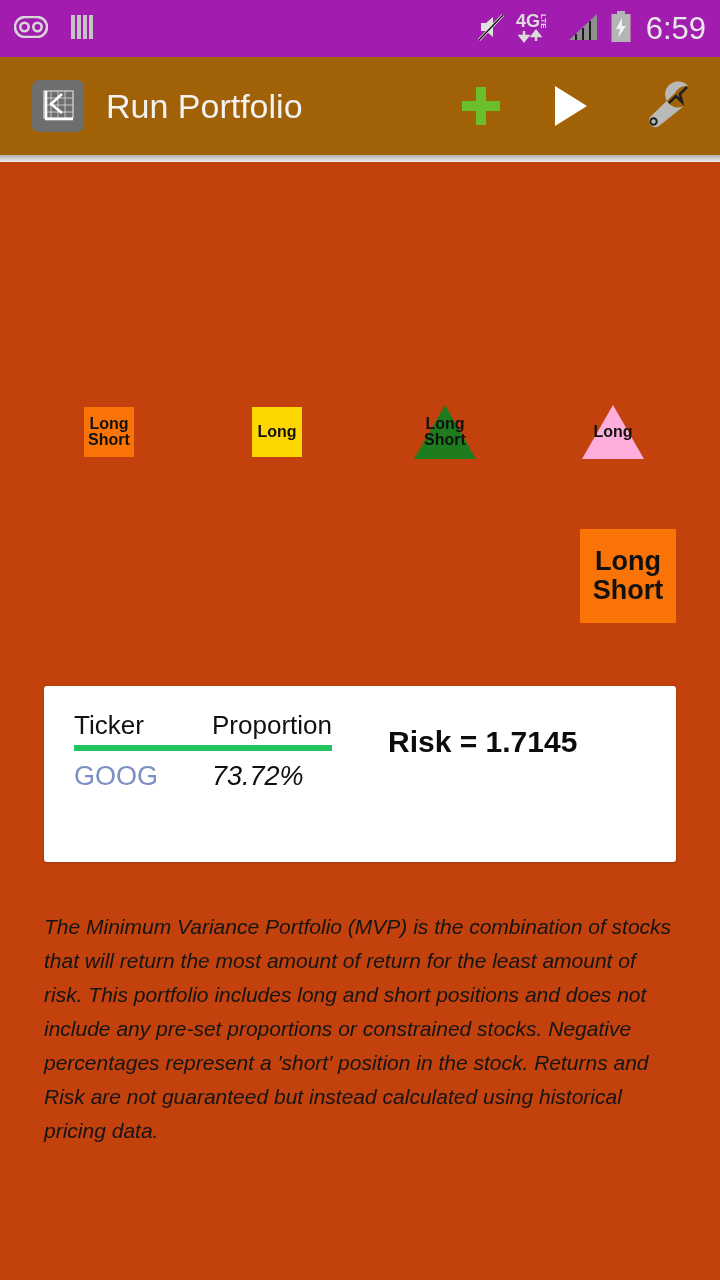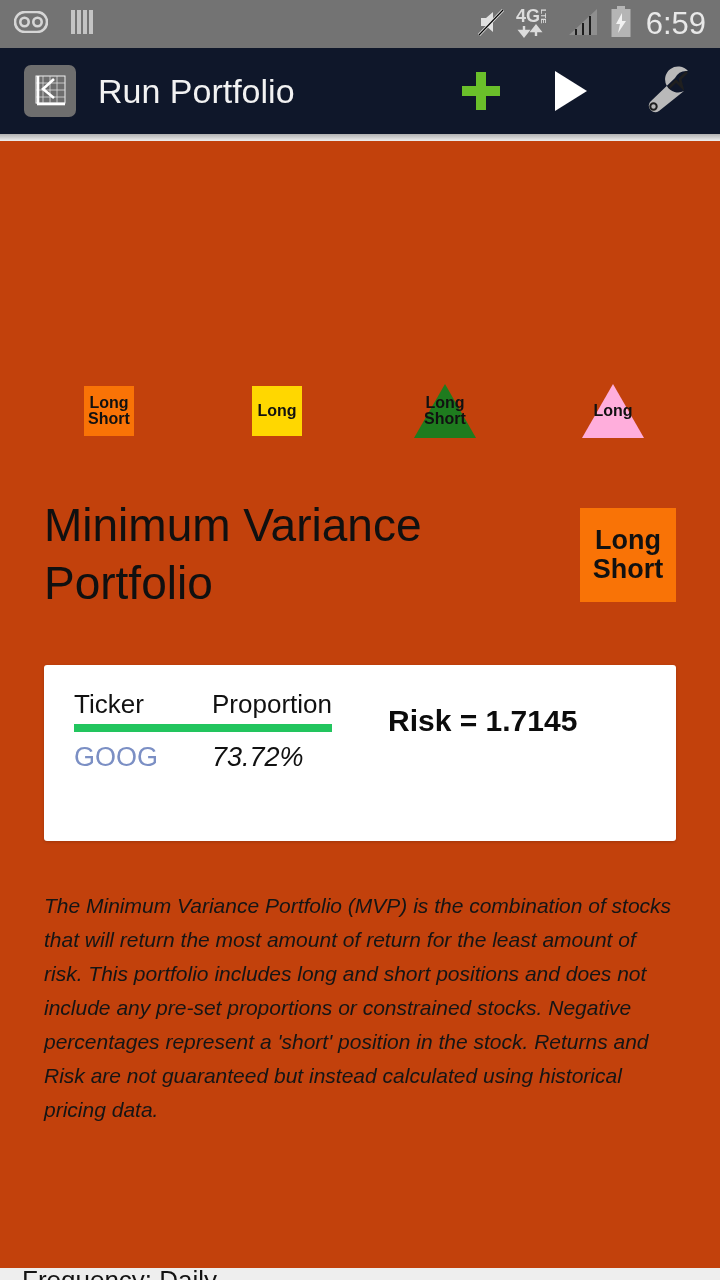--- a/index.html
+++ b/index.html
@@ -8,22 +8,22 @@
     height: 1280px;
     background: #eeeeee;
     font-family: "Liberation Sans", sans-serif;
     overflow: hidden;
   }
 
   
   .status-bar {
     position: relative;
     width: 720px;
-    height: 48px;
-    background: #737373;
+    height: 57px;
+    background: #a21caf;
     display: flex;
     align-items: center;
     padding: 0 14px;
   }
   .status-left { display: flex; align-items: center; gap: 22px; }
   .status-right {
     margin-left: auto;
     display: flex;
     align-items: center;
     gap: 11px;
@@ -33,25 +33,25 @@
     font-size: 31px;
     letter-spacing: 0px;
     font-family: "Liberation Sans", sans-serif;
     padding-left: 3px;
   }
 
   
   .action-bar {
     position: relative;
     width: 720px;
-    height: 86px;
-    background: #0f172a;
-    display: flex;
-    align-items: center;
-    padding-left: 24px;
+    height: 98px;
+    background: #a16207;
+    display: flex;
+    align-items: center;
+    padding-left: 32px;
   }
   .app-icon {
     width: 52px;
     height: 52px;
     border-radius: 7px;
     background: #6e6e6e;
     display: flex;
     align-items: center;
     justify-content: center;
     flex: 0 0 auto;
@@ -202,21 +202,21 @@
     padding: 24px 0 0 30px;
     width: 330px;
   }
   .tbl { border-collapse: collapse; }
   .tbl th {
     text-align: left;
     font-size: 26px;
     font-weight: normal;
     color: #111;
     padding: 0 0 4px 0;
-    border-bottom: 8px solid #22c55e;
+    border-bottom: 6px solid #22c55e;
   }
   .tbl th.col-ticker { width: 120px; }
   .tbl th.col-prop { padding-left: 18px; margin-top: 44px; }
   .tbl td {
     font-size: 27px;
     font-style: italic;
     color: #111;
     padding-top: 10px;
     vertical-align: top;
   }
@@ -389,21 +389,20 @@
       <div class="swatch-tri" style="color:#ffaedc">
         <span class="tri-shape"></span>
         <span class="tri-label">
           <span>Long</span>
         </span>
       </div>
     </div>
   </div>
 
   <div class="title-block">
-    <div class="page-title">Minimum Variance Portfolio</div>
     <div class="title-badge" style="background:#f97306">
       <span>Long</span>
       <span>Short</span>
     </div>
   </div>
 
   <div class="result-card">
     <div class="table-area">
       <table class="tbl">
         <thead>

